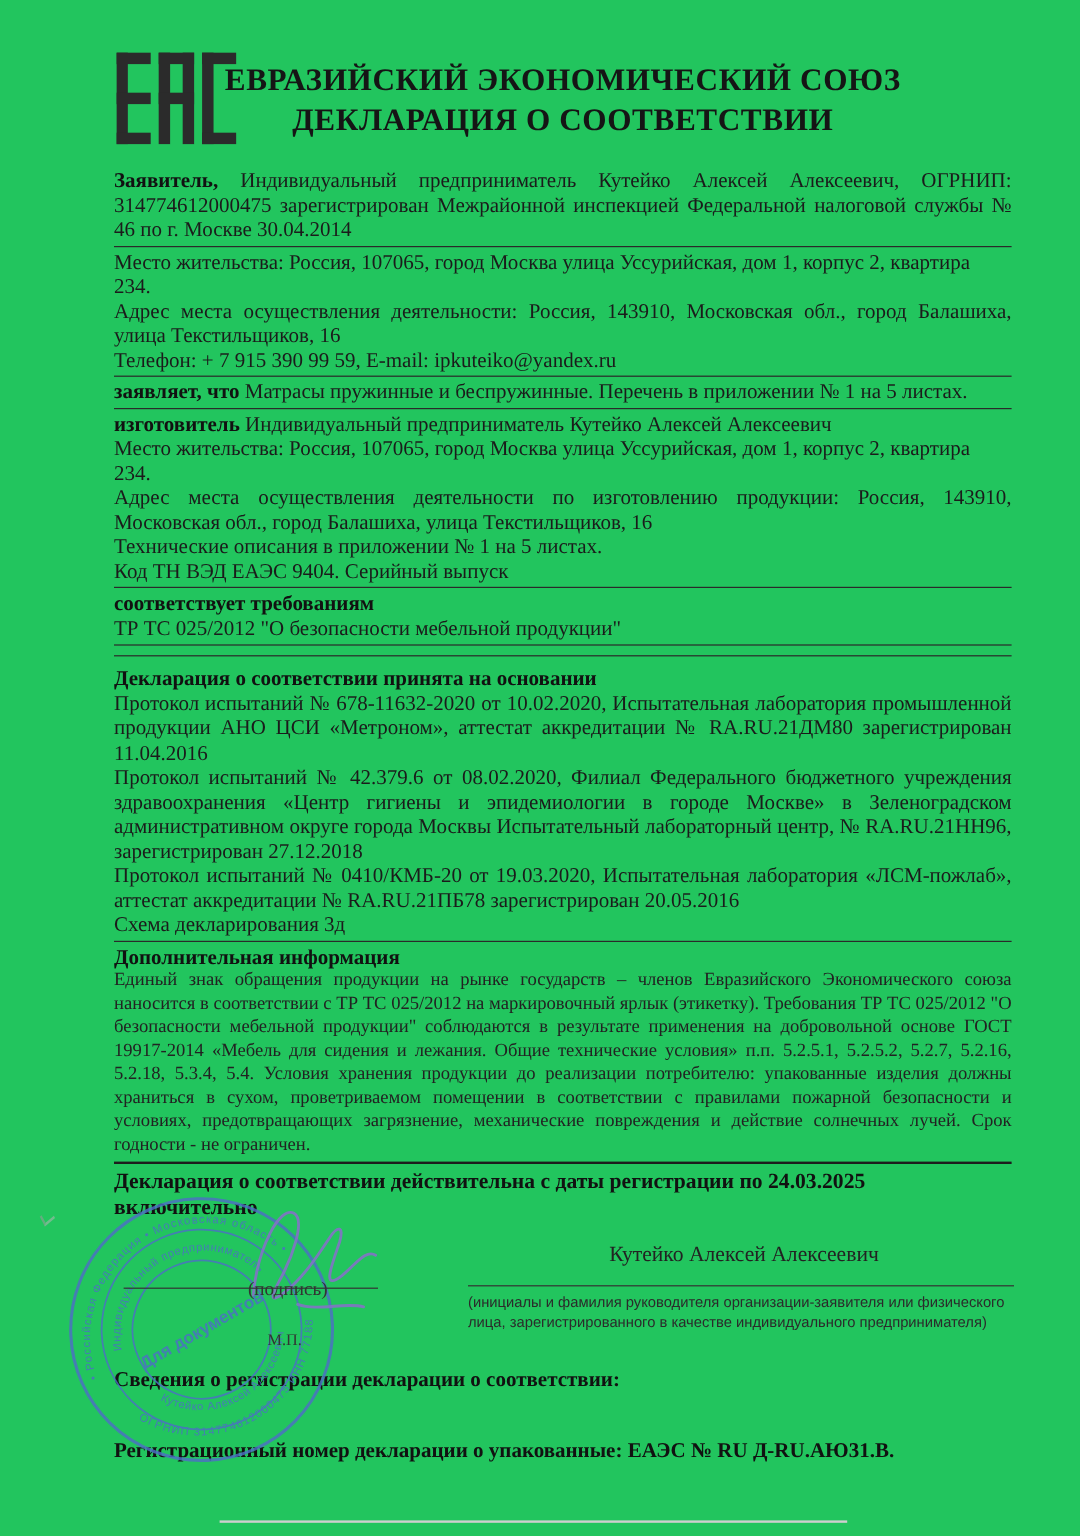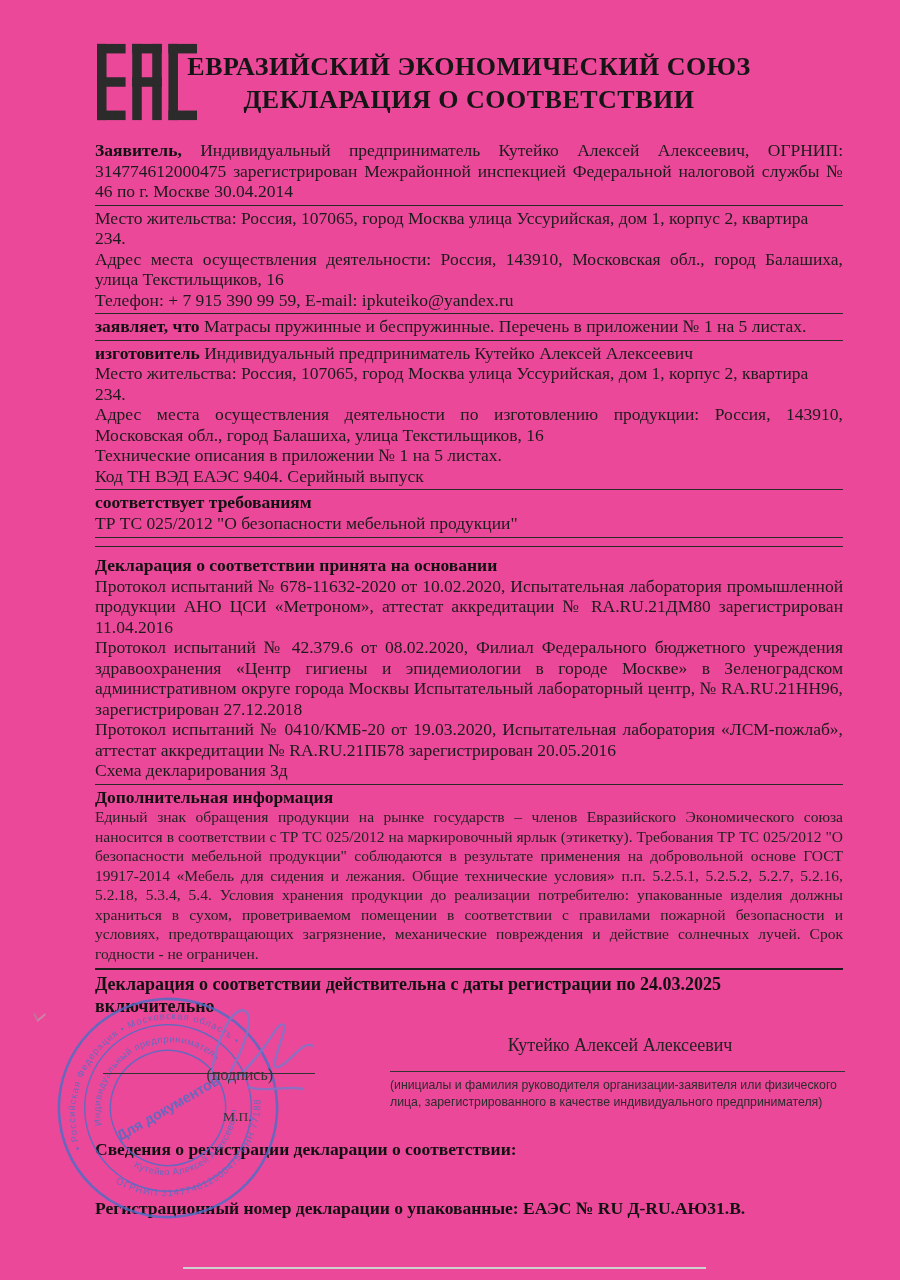--- a/index.html
+++ b/index.html
@@ -1,20 +1,20 @@
 <!DOCTYPE html>
 <html><head>
 <meta charset="utf-8">
 <style>
   html,body{margin:0;padding:0;background:#e8e8e8;}
   .page{
     position:relative;
     width:900px;height:1280px;
     margin:0 auto;
-    background:#ec4899;
+    background:#22c55e;
     color:#1b1b1b;
     font-family:"Liberation Serif","DejaVu Serif",serif;
     font-size:17.5px;line-height:20.5px;
     box-sizing:border-box;
     padding:40px 57px 0 95px;
     overflow:hidden;
   }
   p{margin:0;}
   .j{text-align:justify;}
   b,.b{font-weight:bold;color:#111;}

